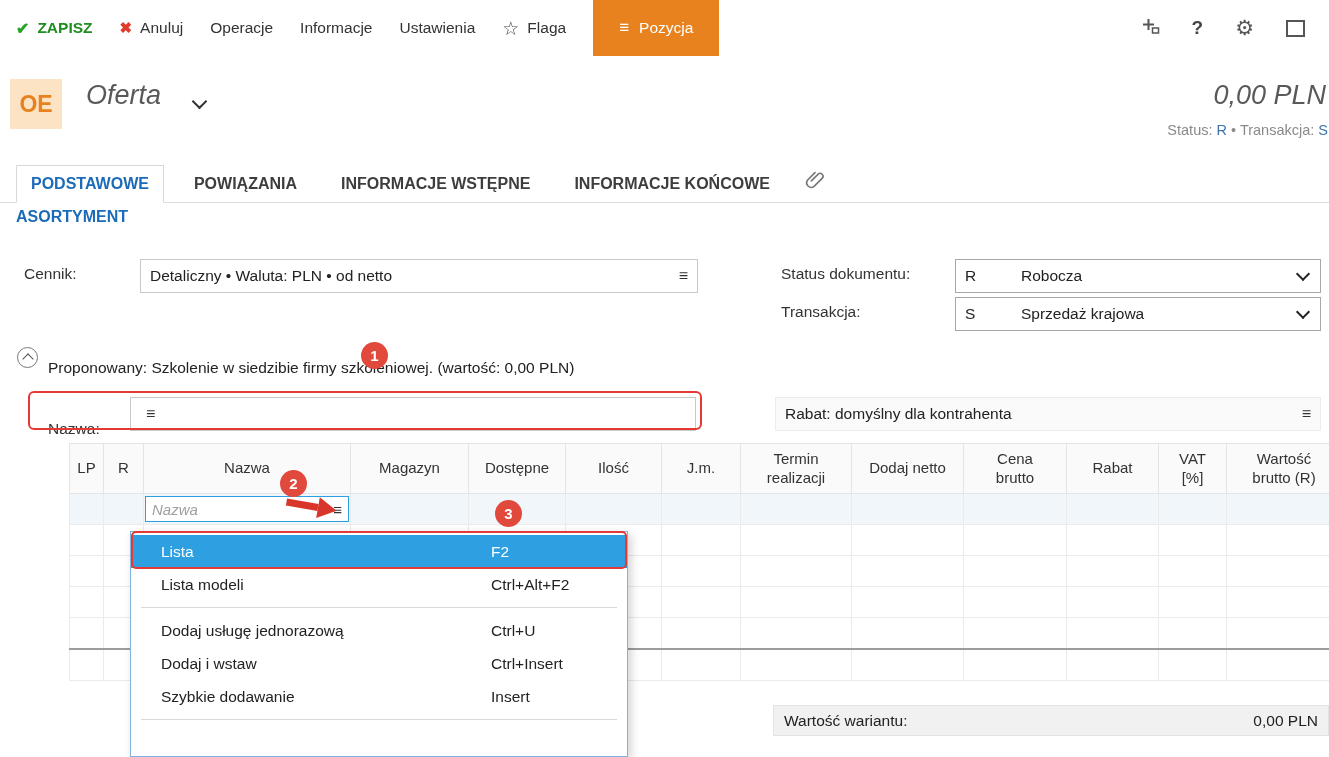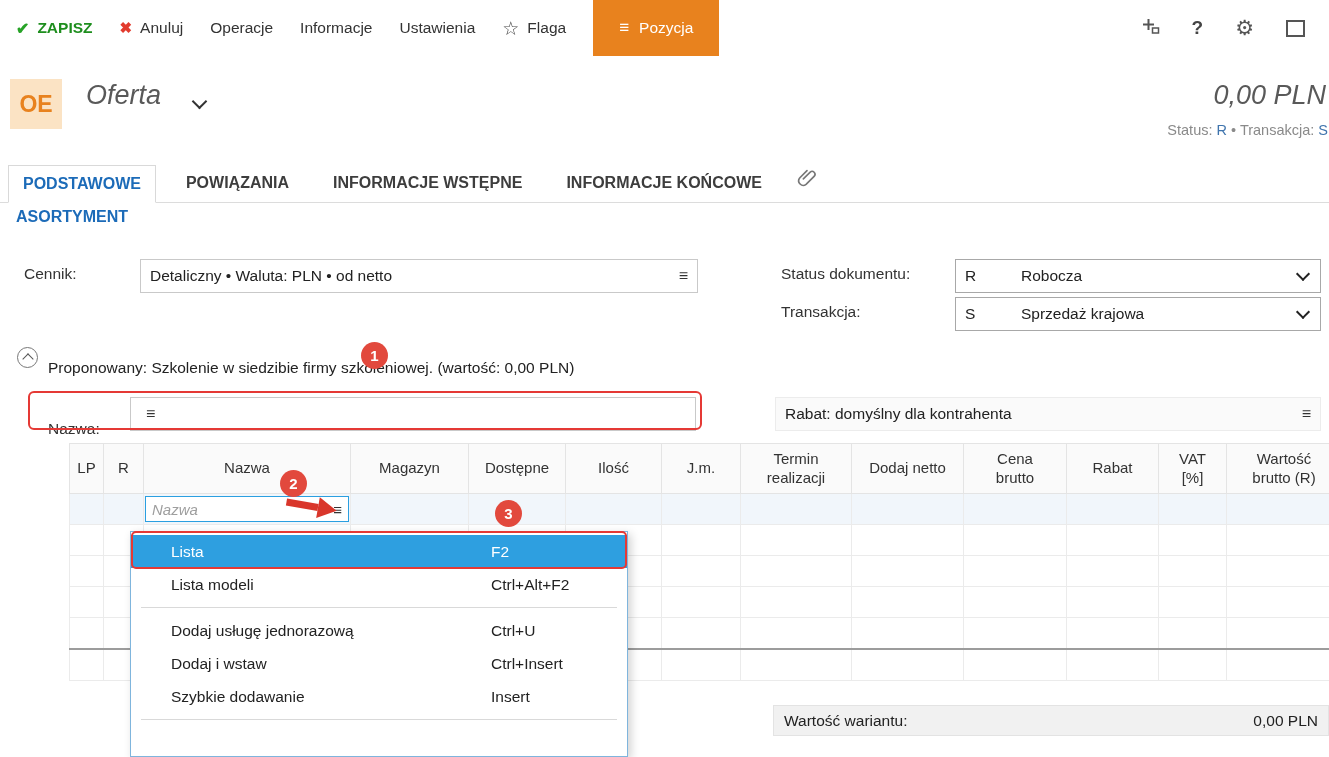--- a/index.html
+++ b/index.html
@@ -21,21 +21,21 @@
 
   
   .oe-badge{position:absolute;left:10px;top:79px;width:52px;height:50px;background:#fbe3c4;color:#e8821e;font-size:23px;font-weight:bold;display:flex;align-items:center;justify-content:center;}
   .doc-title{position:absolute;left:86px;top:80px;font-size:27px;font-style:italic;color:#595959;}
   .title-chev{position:absolute;left:194px;top:96px;width:9px;height:9px;border-right:2px solid #333;border-bottom:2px solid #333;transform:rotate(45deg);}
   .amount{position:absolute;right:3px;top:80px;font-size:27px;font-style:italic;color:#595959;}
   .status-line{position:absolute;right:1px;top:122px;font-size:14.5px;color:#8a8a8a;white-space:nowrap;}
   .status-line .val{color:#3f74ad;}
 
   
-  .tabs{position:absolute;left:0;top:164px;width:1329px;height:39px;border-bottom:1px solid #dcdcdc;display:flex;align-items:center;padding-left:8px;box-sizing:border-box;}
+  .tabs{position:absolute;left:0;top:164px;width:1329px;height:39px;border-bottom:1px solid #dcdcdc;display:flex;align-items:flex-end;padding-left:16px;box-sizing:border-box;}
   .tab{font-size:16px;font-weight:600;color:#3d3d3d;padding:9px 14px;margin-right:16px;white-space:nowrap;cursor:default;}
   .tab.active{color:#1c6bb8;font-weight:bold;background:#fff;border:1px solid #d9d9d9;border-bottom:1px solid #fff;margin-bottom:-1px;}
   .paperclip{margin:0 0 7px 4px;}
   .subtab{position:absolute;left:16px;top:208px;font-size:16px;font-weight:bold;color:#1c6bb8;cursor:default;}
 
   
   .lbl{position:absolute;font-size:15.5px;color:#333;white-space:nowrap;margin-left:8px;}
   .field{position:absolute;height:29px;background:#fff;border:1px solid #c9c9c9;box-sizing:border-box;display:flex;align-items:center;font-size:15.5px;padding:16px 9px;color:#222;}
   .field .ftext{flex:1;white-space:nowrap;overflow:hidden;}
   .menu-glyph{color:#333;font-size:16px;margin-left:6px;font-style:normal;}
@@ -61,21 +61,21 @@
   .grid th{background:#fafafa;border:1px solid #e4e4e4;font-weight:normal;color:#333;height:49px;white-space:pre-line;line-height:1.25;padding:0 2px;text-align:center;}
   .grid td{border:1px solid #ebebeb;height:30px;padding:0;}
   .grid tr.first td{background:#f1f6fb;}
   .grid tr.dark td{border-bottom:2px solid #9c9c9c;}
   .cell-input{height:24px;margin:2px 1px;border:1px solid #2b9fe0;background:#fff;display:flex;align-items:center;padding:0 6px;}
   .cell-input .ph{flex:1;font-style:italic;color:#9e9e9e;font-size:15px;text-align:left;}
   .cell-input .menu-glyph{font-size:15px;margin-left:4px;}
 
   
   .ctx-menu{position:absolute;left:130px;top:531px;width:498px;height:226px;background:#fff;border:1px solid #7fb5dd;box-shadow:3px 3px 9px rgba(0,0,0,.18);z-index:40;box-sizing:border-box;padding-top:3px;overflow:hidden;}
-  .ctx-item{position:relative;height:33px;display:flex;align-items:center;padding-left:40px;font-size:15.5px;color:#222;cursor:default;}
+  .ctx-item{position:relative;height:33px;display:flex;align-items:center;padding-left:30px;font-size:15.5px;color:#222;cursor:default;}
   .ctx-item .sc{position:absolute;left:360px;}
   .ctx-item.sel{background:#2e9fe0;color:#fff;}
   .ctx-sep{height:1px;background:#d9d9d9;margin:6px 10px;}
 
   
   .footer-bar{position:absolute;left:773px;top:705px;width:556px;height:31px;background:#f1f1f1;border:1px solid #e3e3e3;box-sizing:border-box;display:flex;align-items:center;font-size:15.5px;color:#222;padding:0 10px;z-index:2;}
   .footer-bar .fl{flex:1;}
 
   
   .badge{position:absolute;width:27px;height:27px;border-radius:50%;background:#e2493d;color:#fff;font-weight:bold;font-size:15px;display:flex;align-items:center;justify-content:center;z-index:60;pointer-events:none;}

